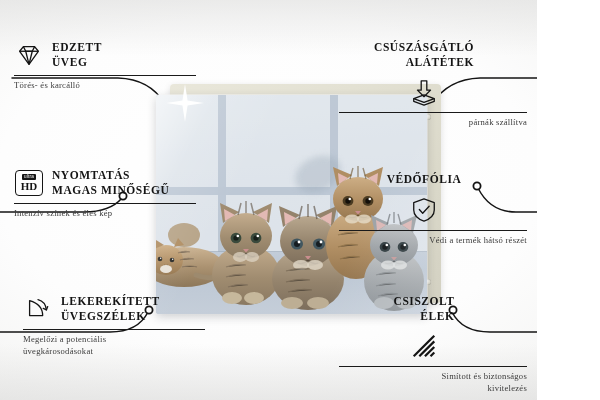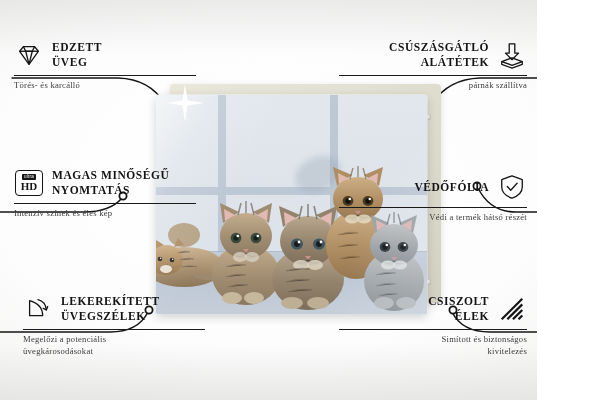--- a/index.html
+++ b/index.html
@@ -54,21 +54,21 @@
     position:absolute;left:6px;top:-4px;width:46px;height:46px;pointer-events:none;
   }
   .glassgloss{
     position:absolute;inset:0;pointer-events:none;
     background:linear-gradient(118deg, rgba(255,255,255,.62) 0%, rgba(255,255,255,.12) 16%, rgba(255,255,255,0) 34%, rgba(255,255,255,0) 72%, rgba(255,255,255,.17) 100%);
   }
 
   
   .feature{position:absolute;width:200px;}
   .feature .head{display:flex;align-items:center;gap:8px;}
-  .feature.right .head{flex-direction:row;justify-content:flex-end;}
+  .feature.right .head{flex-direction:column;justify-content:flex-end;}
   .ficon{width:30px;height:30px;flex:0 0 30px;display:flex;align-items:center;justify-content:center;color:#141414;}
   .ftitle{font-family:"Liberation Serif",serif;font-weight:bold;font-size:11.5px;letter-spacing:.55px;color:#141414;line-height:1.28;text-transform:uppercase;}
   .feature.right .ftitle{text-align:right;}
   .rule{height:1px;background:#1a1a1a;margin-top:5px;}
   .fsub{font-family:"Liberation Serif",serif;font-size:8.6px;color:#3a3a3a;line-height:1.36;margin-top:4px;letter-spacing:.25px;}
   .feature.right .fsub{text-align:right;}
 
   
   #f-tempered-glass{left:14px;top:40px;}
   #f-tempered-glass .rule{width:182px;}
@@ -350,22 +350,22 @@
 
   <div class="feature" id="f-hd-print">
     <div class="head">
       <span class="ficon">
         <span class="hdbadge">
           <span class="u">ultra</span>
           <span class="h">HD</span>
         </span>
       </span>
       <div class="ftitle">
+        <div>NYOMTATÁS</div>
         <div>MAGAS MINŐSÉGŰ</div>
-        <div>NYOMTATÁS</div>
       </div>
     </div>
     <div class="rule"></div>
     <div class="fsub">
       <div>Intenzív színek és éles kép</div>
     </div>
   </div>
 
   <div class="feature" id="f-rounded-edges">
     <div class="head">

